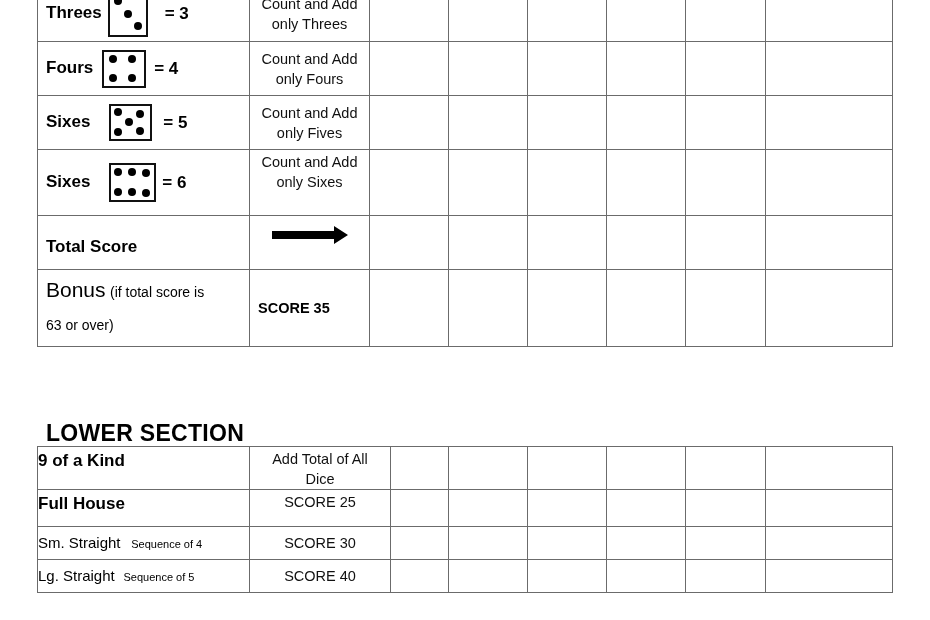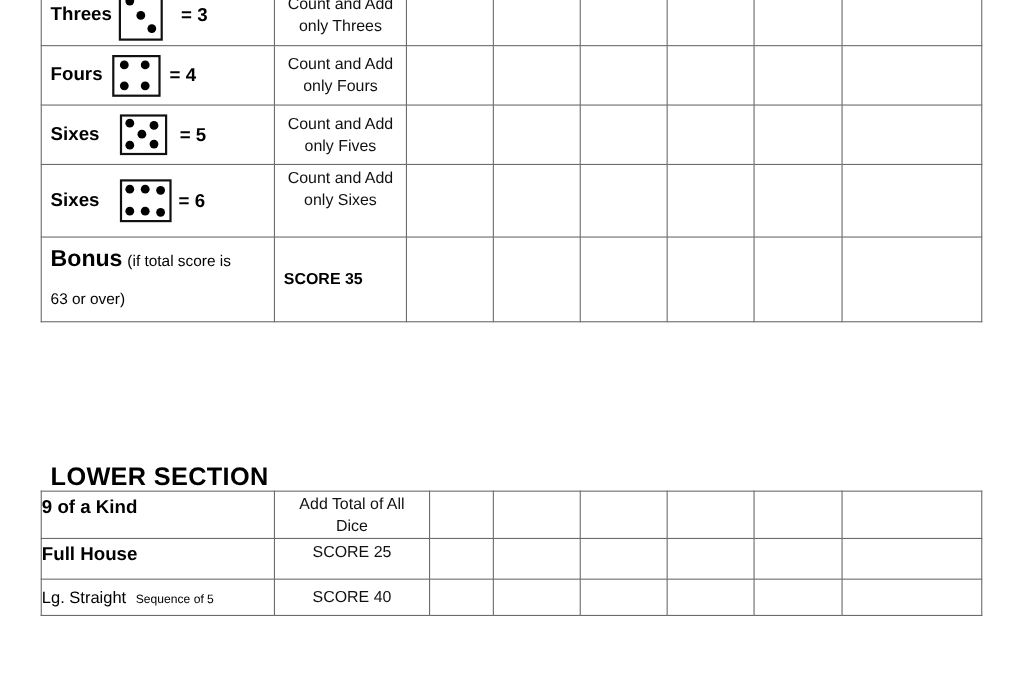--- a/index.html
+++ b/index.html
@@ -7,21 +7,21 @@
   .grid { position:absolute; border-collapse:collapse; table-layout:fixed; }
   .grid td { border:1.5px solid #6b6b6b; padding:0; vertical-align:middle; position:relative; }
   .upper { left:37px; top:-14px; width:855px; }
   .lower { left:37px; top:446px; width:855px; }
   .lbl { font-weight:bold; font-size:17px; padding-left:8px; white-space:nowrap; }
   .hint { font-family:"Liberation Sans", sans-serif; font-size:14.5px; text-align:center; line-height:20px; color:#111; }
   .die { display:inline-block; border:2px solid #111; position:relative; vertical-align:middle; background:#fff; }
   .pip { position:absolute; width:8px; height:8px; border-radius:50%; background:#000; }
   .eq { font-weight:bold; font-size:17px; vertical-align:middle; }
   .arrow { position:absolute; left:50%; top:50%; transform:translate(-50%,-50%); width:76px; height:18px; }
-  .bonus-big { font-weight:bold; font-size:21px;margin-top:30px; }
+  .bonus-big { font-weight:normal; font-size:21px;margin-top:30px; }
   .small { font-weight:normal; font-size:14px; }
   .sec-title { position:absolute; left:46px; top:420px; font-weight:bold; font-size:23px; letter-spacing:0.3px; }
   .lower .lbl { vertical-align:top; padding-top:4px; }
   .lower .hint { vertical-align:top; padding-top:2px; }
   .plain { font-weight:normal; font-size:15px; }
   .tiny { font-size:11px; font-weight:normal; }
 </style>
 </head>
 <body>
 
@@ -117,20 +117,36 @@
       <div>only Sixes</div>
     </td>
     <td></td>
         <td></td>
         <td></td>
         <td></td>
         <td></td>
         <td></td>
   </tr>
 
+  <tr style="height:54px">
+    <td style="vertical-align:bottom;padding-bottom:12px">
+      <span class="lbl">Total Score</span>
+    </td>
+    <td>
+      <svg class="arrow" style="margin-top:-8px" viewBox="0 0 76 18">
+        <polygon points="0,5 62,5 62,0 76,9 62,18 62,13 0,13" fill="#000"></polygon>
+      </svg>
+    </td>
+    <td></td>
+        <td></td>
+        <td></td>
+        <td></td>
+        <td></td>
+        <td></td>
+  </tr>
 
   <tr style="height:77px">
     <td style="padding-left:8px">
       <div style="line-height:32px">
         <span class="bonus-big">Bonus</span>
         <span class="small">(if total score is</span>
       </div>
       <div class="small" style="line-height:34px">63 or over)</div>
     </td>
     <td style="padding-left:8px;font-weight:bold;font-size:14.5px">SCORE 35</td>
@@ -177,20 +193,33 @@
     <td class="hint">SCORE 25</td>
     <td></td>
         <td></td>
         <td></td>
         <td></td>
         <td></td>
         <td></td>
   </tr>
   <tr style="height:33px">
     <td class="lbl" style="vertical-align:middle;padding-top:0">
+      <span class="plain">Sm. Straight</span>
+      <span class="tiny" style="margin-left:6px">Sequence of 4</span>
+    </td>
+    <td class="hint" style="vertical-align:middle;padding-top:0">SCORE 30</td>
+    <td></td>
+        <td></td>
+        <td></td>
+        <td></td>
+        <td></td>
+        <td></td>
+  </tr>
+  <tr style="height:33px">
+    <td class="lbl" style="vertical-align:middle;padding-top:0">
       <span class="plain">Lg. Straight</span>
       <span class="tiny" style="margin-left:4px">Sequence of 5</span>
     </td>
     <td class="hint" style="vertical-align:middle;padding-top:0">SCORE 40</td>
     <td></td>
         <td></td>
         <td></td>
         <td></td>
         <td></td>
         <td></td>

